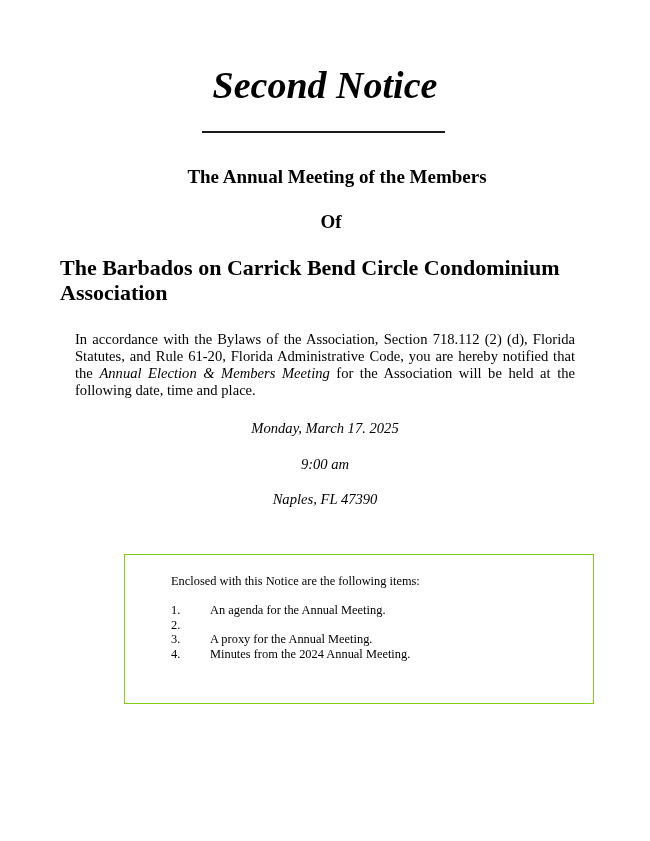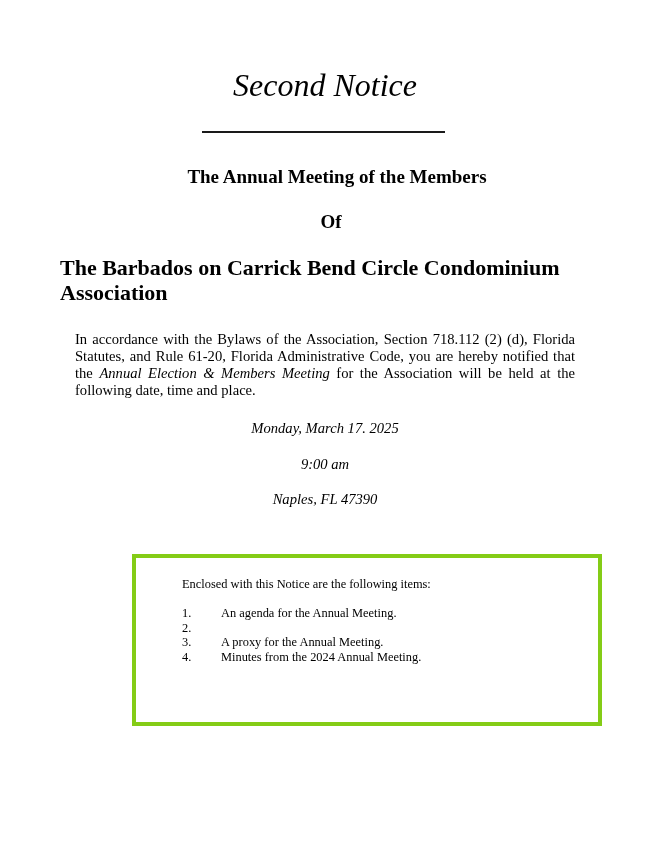--- a/index.html
+++ b/index.html
@@ -14,22 +14,22 @@
       overflow: hidden;
       font-family: "Liberation Serif", "DejaVu Serif", serif;
       color: #000;
     }
     .title {
       position: absolute;
       top: 60px;
       left: 0;
       width: 650px;
       text-align: center;
-      font-size: 32px;
-      font-weight: normal;
+      font-size: 38px;
+      font-weight: bold;
       font-style: italic;
       line-height: 50px;
     }
     .title-rule {
       position: absolute;
       top: 131px;
       left: 202px;
       width: 243px;
       height: 2px;
       background: #1a1a1a;
@@ -83,24 +83,24 @@
       font-size: 14.6px;
       font-style: italic;
       line-height: 17px;
     }
     .date { top: 420px; }
     .time { top: 456px; }
     .venue { top: 491px; }
     .enclosure-box {
       position: absolute;
       top: 554px;
-      left: 132px;
+      left: 124px;
       width: 470px;
-      height: 172px;
-      border: 4px solid #84cc16;
+      height: 150px;
+      border: 1px solid #84cc16;
       box-sizing: border-box;
     }
     .enclosure-intro {
       position: absolute;
       top: 19px;
       left: 46px;
       font-size: 12.4px;
       line-height: 14px;
     }
     .enclosure-list {

